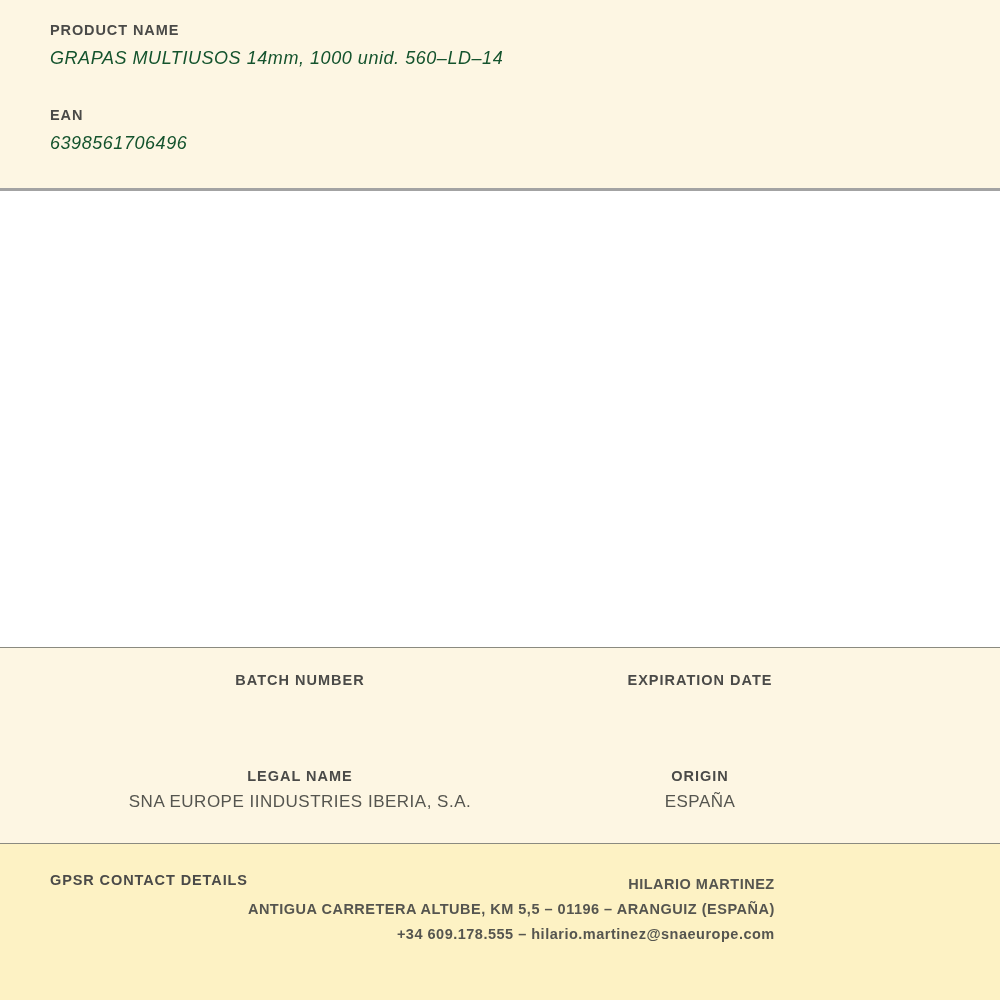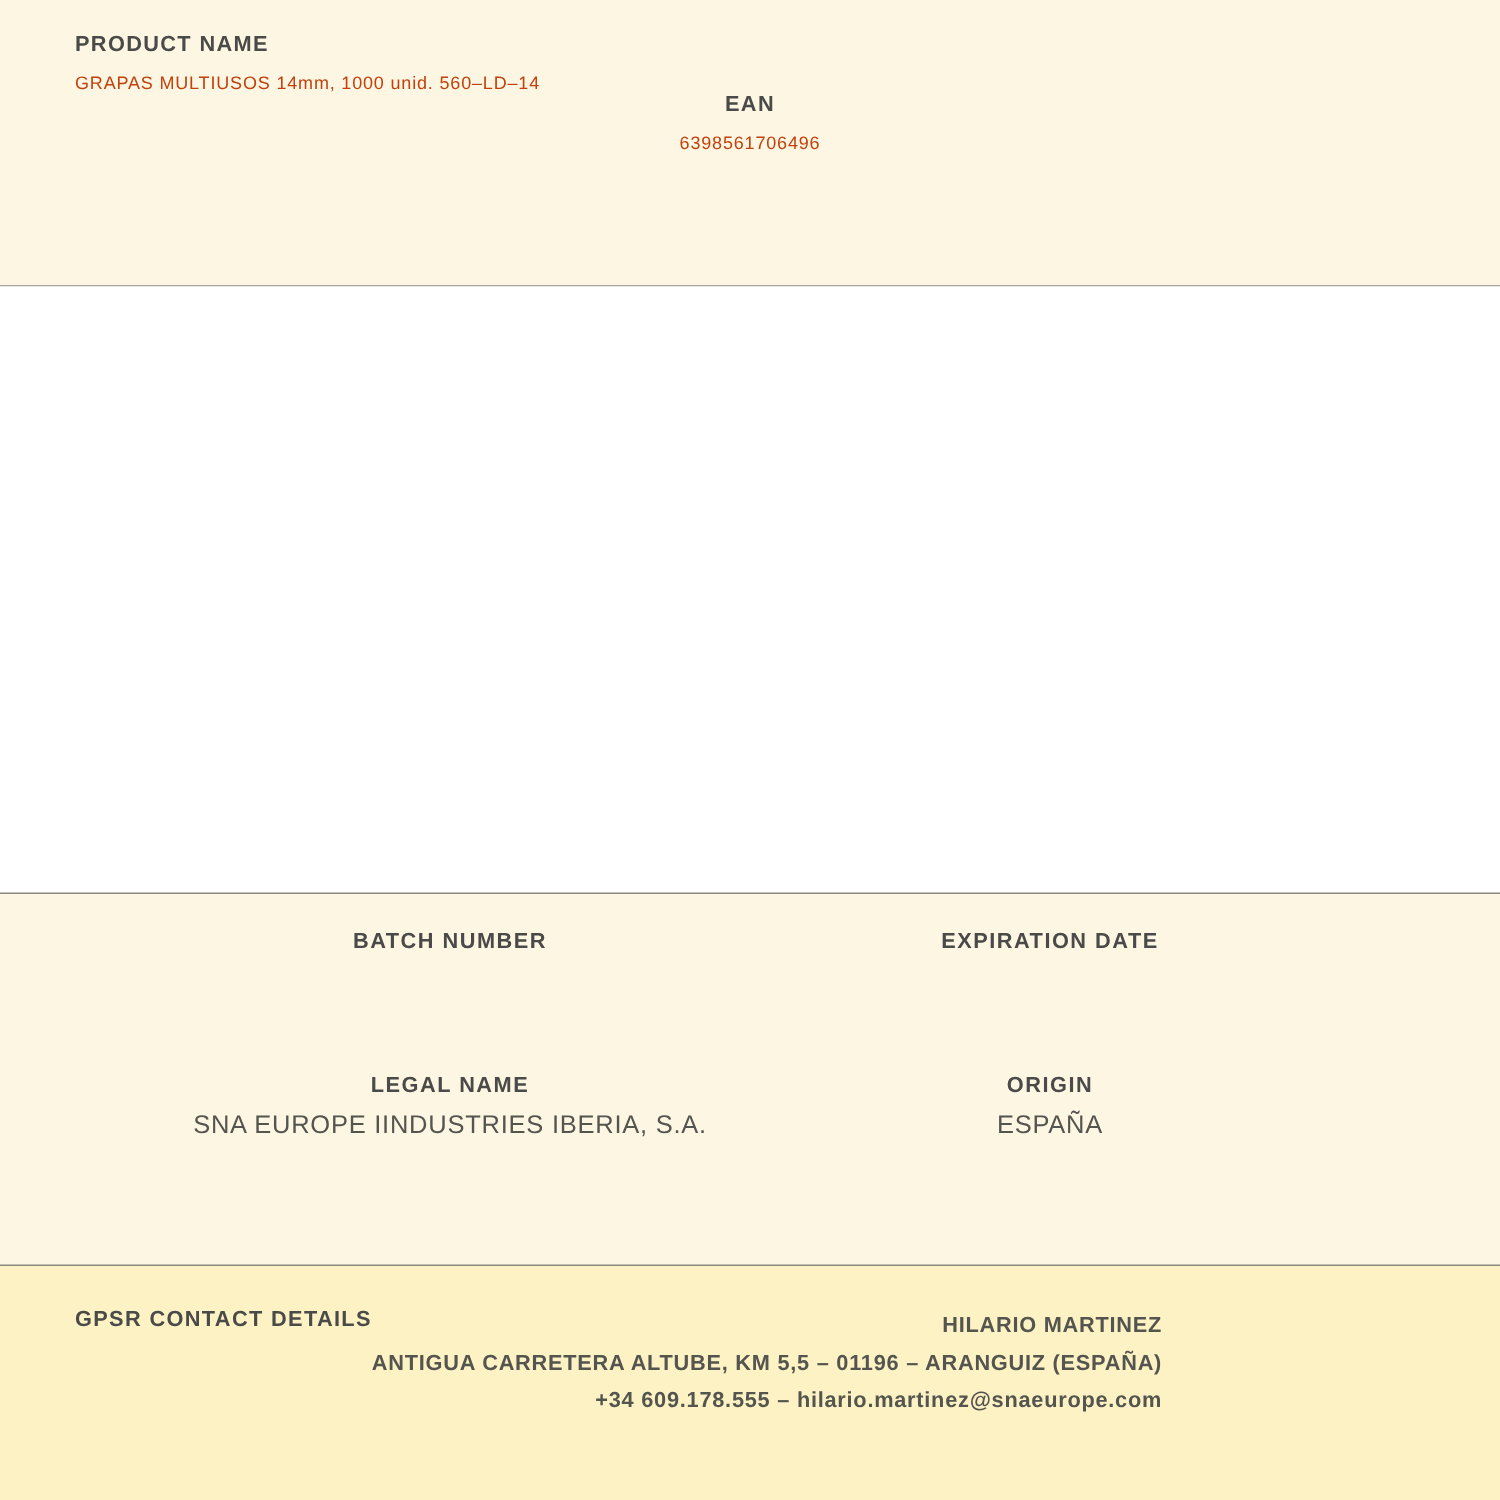--- a/index.html
+++ b/index.html
@@ -20,54 +20,55 @@
     position: relative;
     display: flex;
     flex-direction: column;
   }
 
   
   .top-block {
     background: #fdf6e3;
     padding: 22px 50px 24px 50px;
     box-sizing: border-box;
-    border-bottom: 1px solid #a3a3a3;
+    border-bottom: 3px solid #a3a3a3;
     height: 191px;
   }
   .field-label {
     font-size: 14.5px;
     font-weight: bold;
     letter-spacing: 0.9px;
     color: #4a4a48;
     margin: 0 0 10px 0;
   }
   .field-value {
-    font-size: 12px;
+    font-size: 18px;
     letter-spacing: 0.55px;
-    color: #c2410c;
+    color: #14532d;
     margin: 0;
+    font-style: italic;
   }
   .field-group + .field-group {
-    text-align: center;
+    margin-top: 38px;
   }
 
   
   .middle-block {
     background: #ffffff;
     flex: 1 1 auto;
     border-bottom: 1px solid #8a8a80;
   }
 
   
   .info-block {
     background: #fdf6e3;
     border-bottom: 1px solid #8a8a80;
     box-sizing: border-box;
     padding: 24px 0 22px 0;
-    height: 248px;
+    height: 196px;
   }
   .info-row {
     display: flex;
     width: 100%;
   }
   .info-cell {
     flex: 0 0 40%;
     text-align: center;
     box-sizing: border-box;
   }

